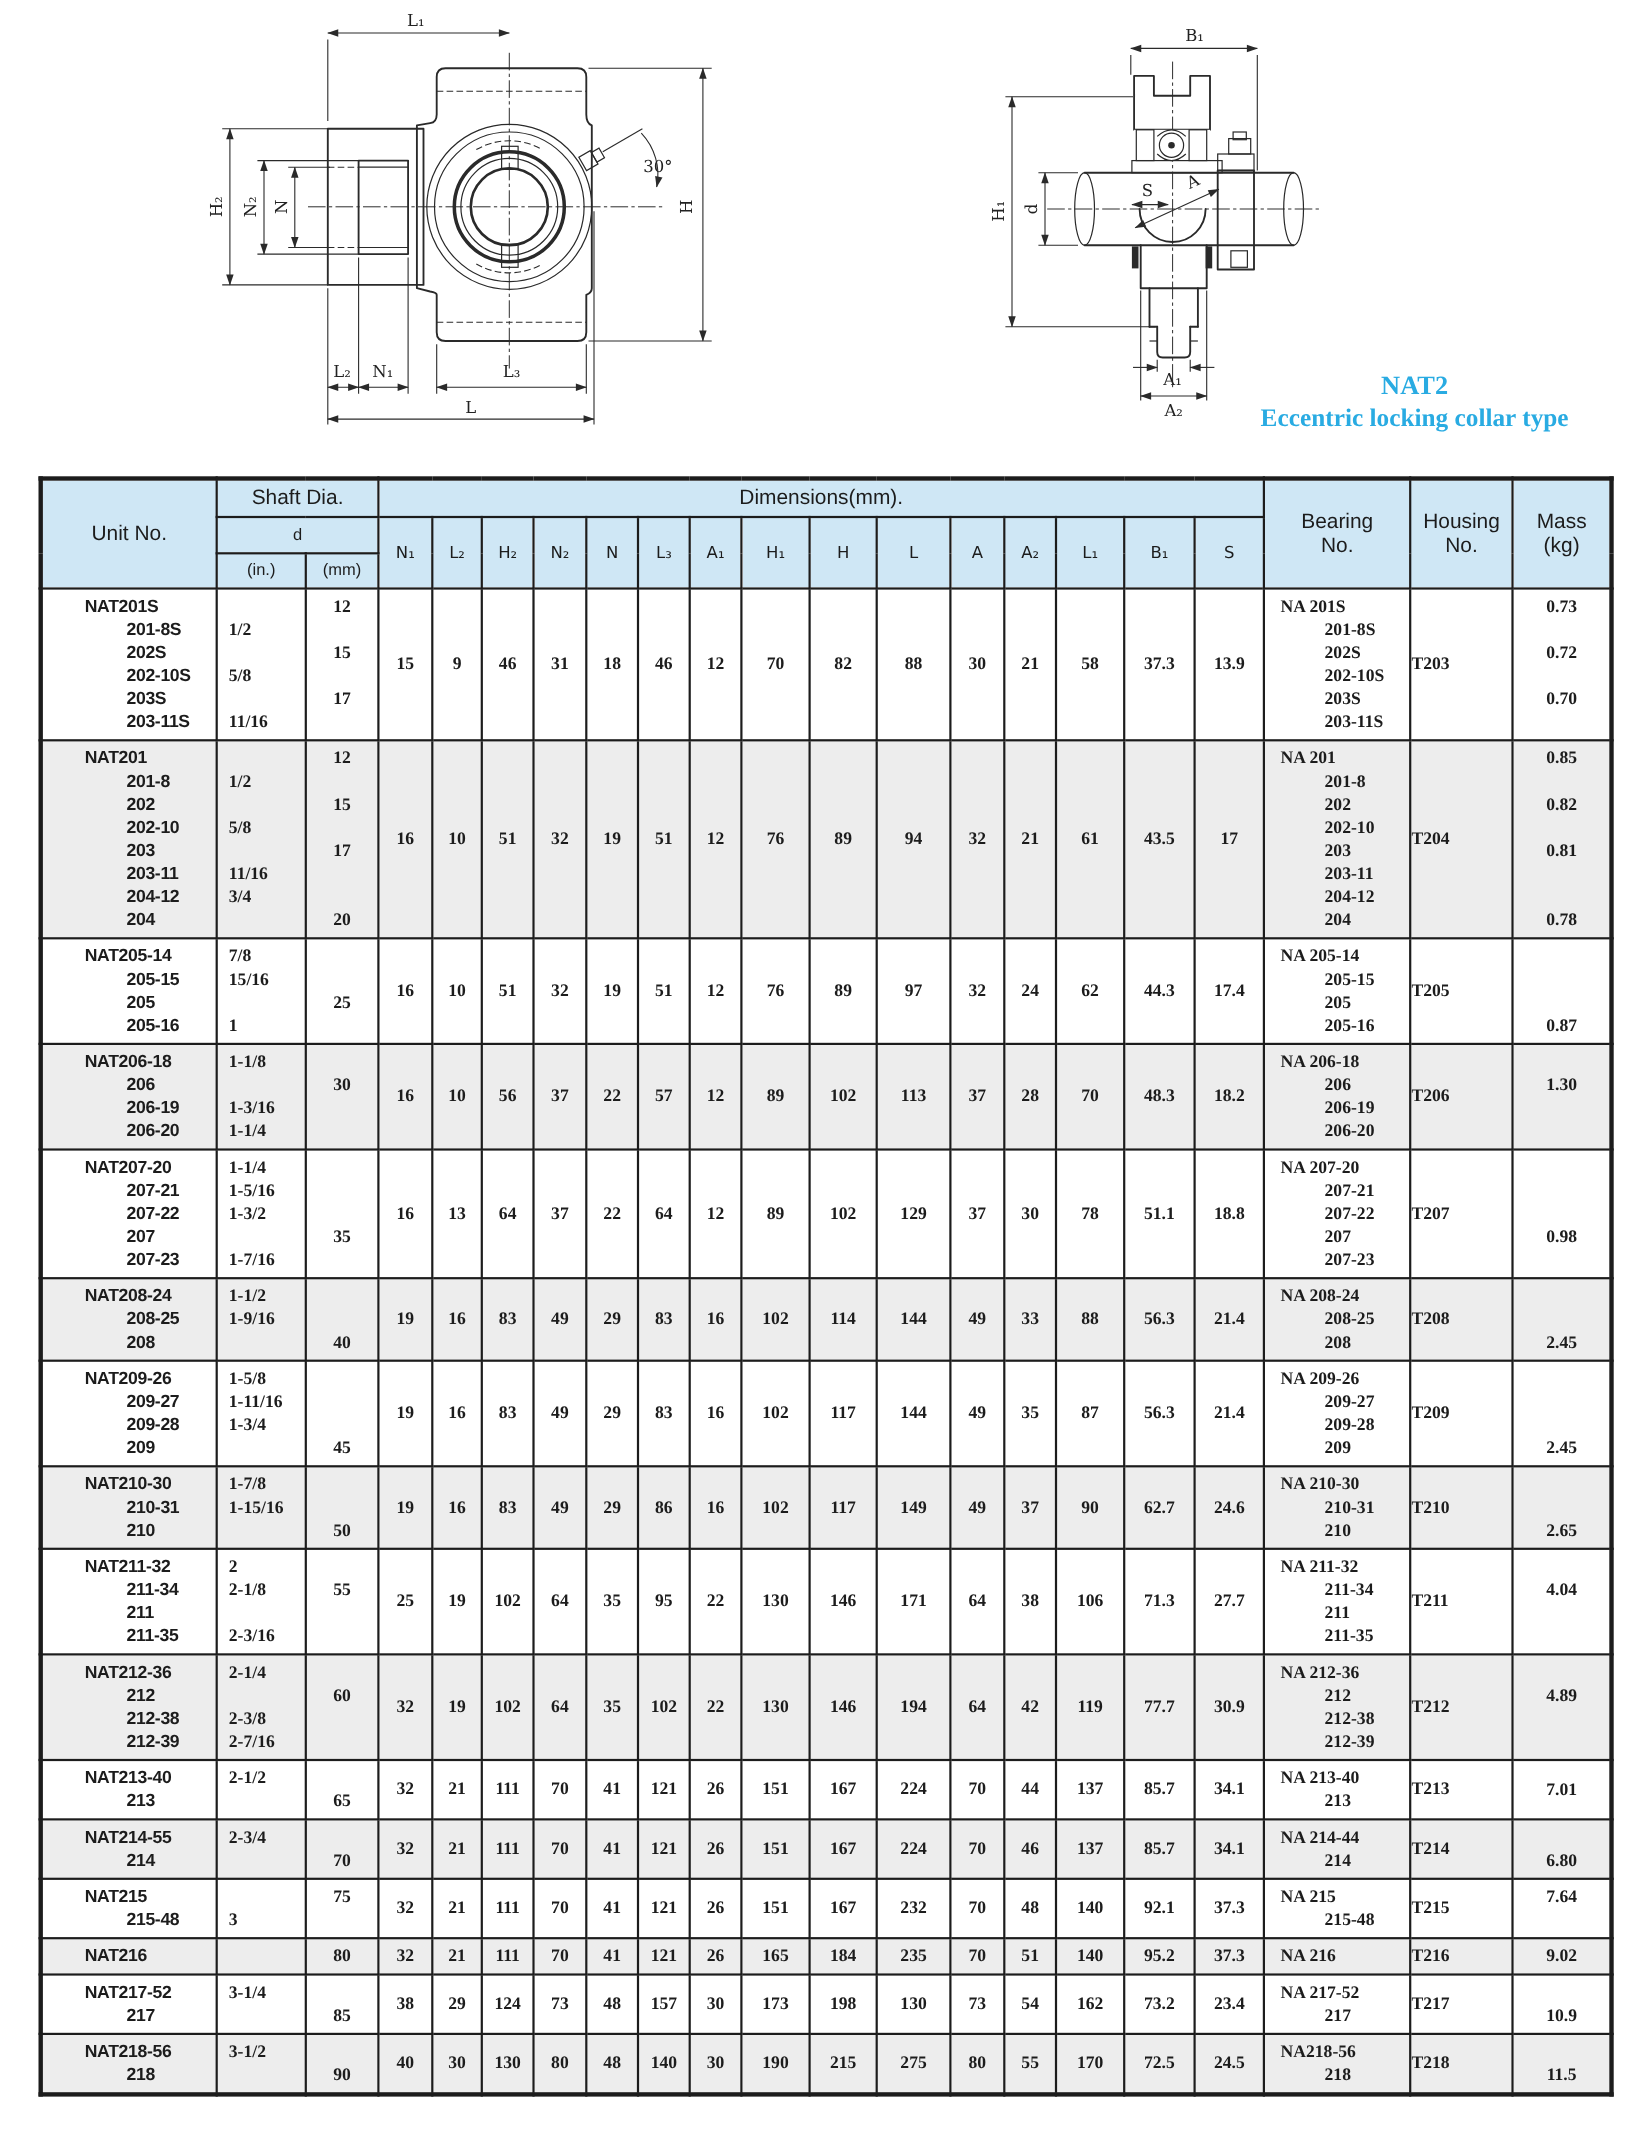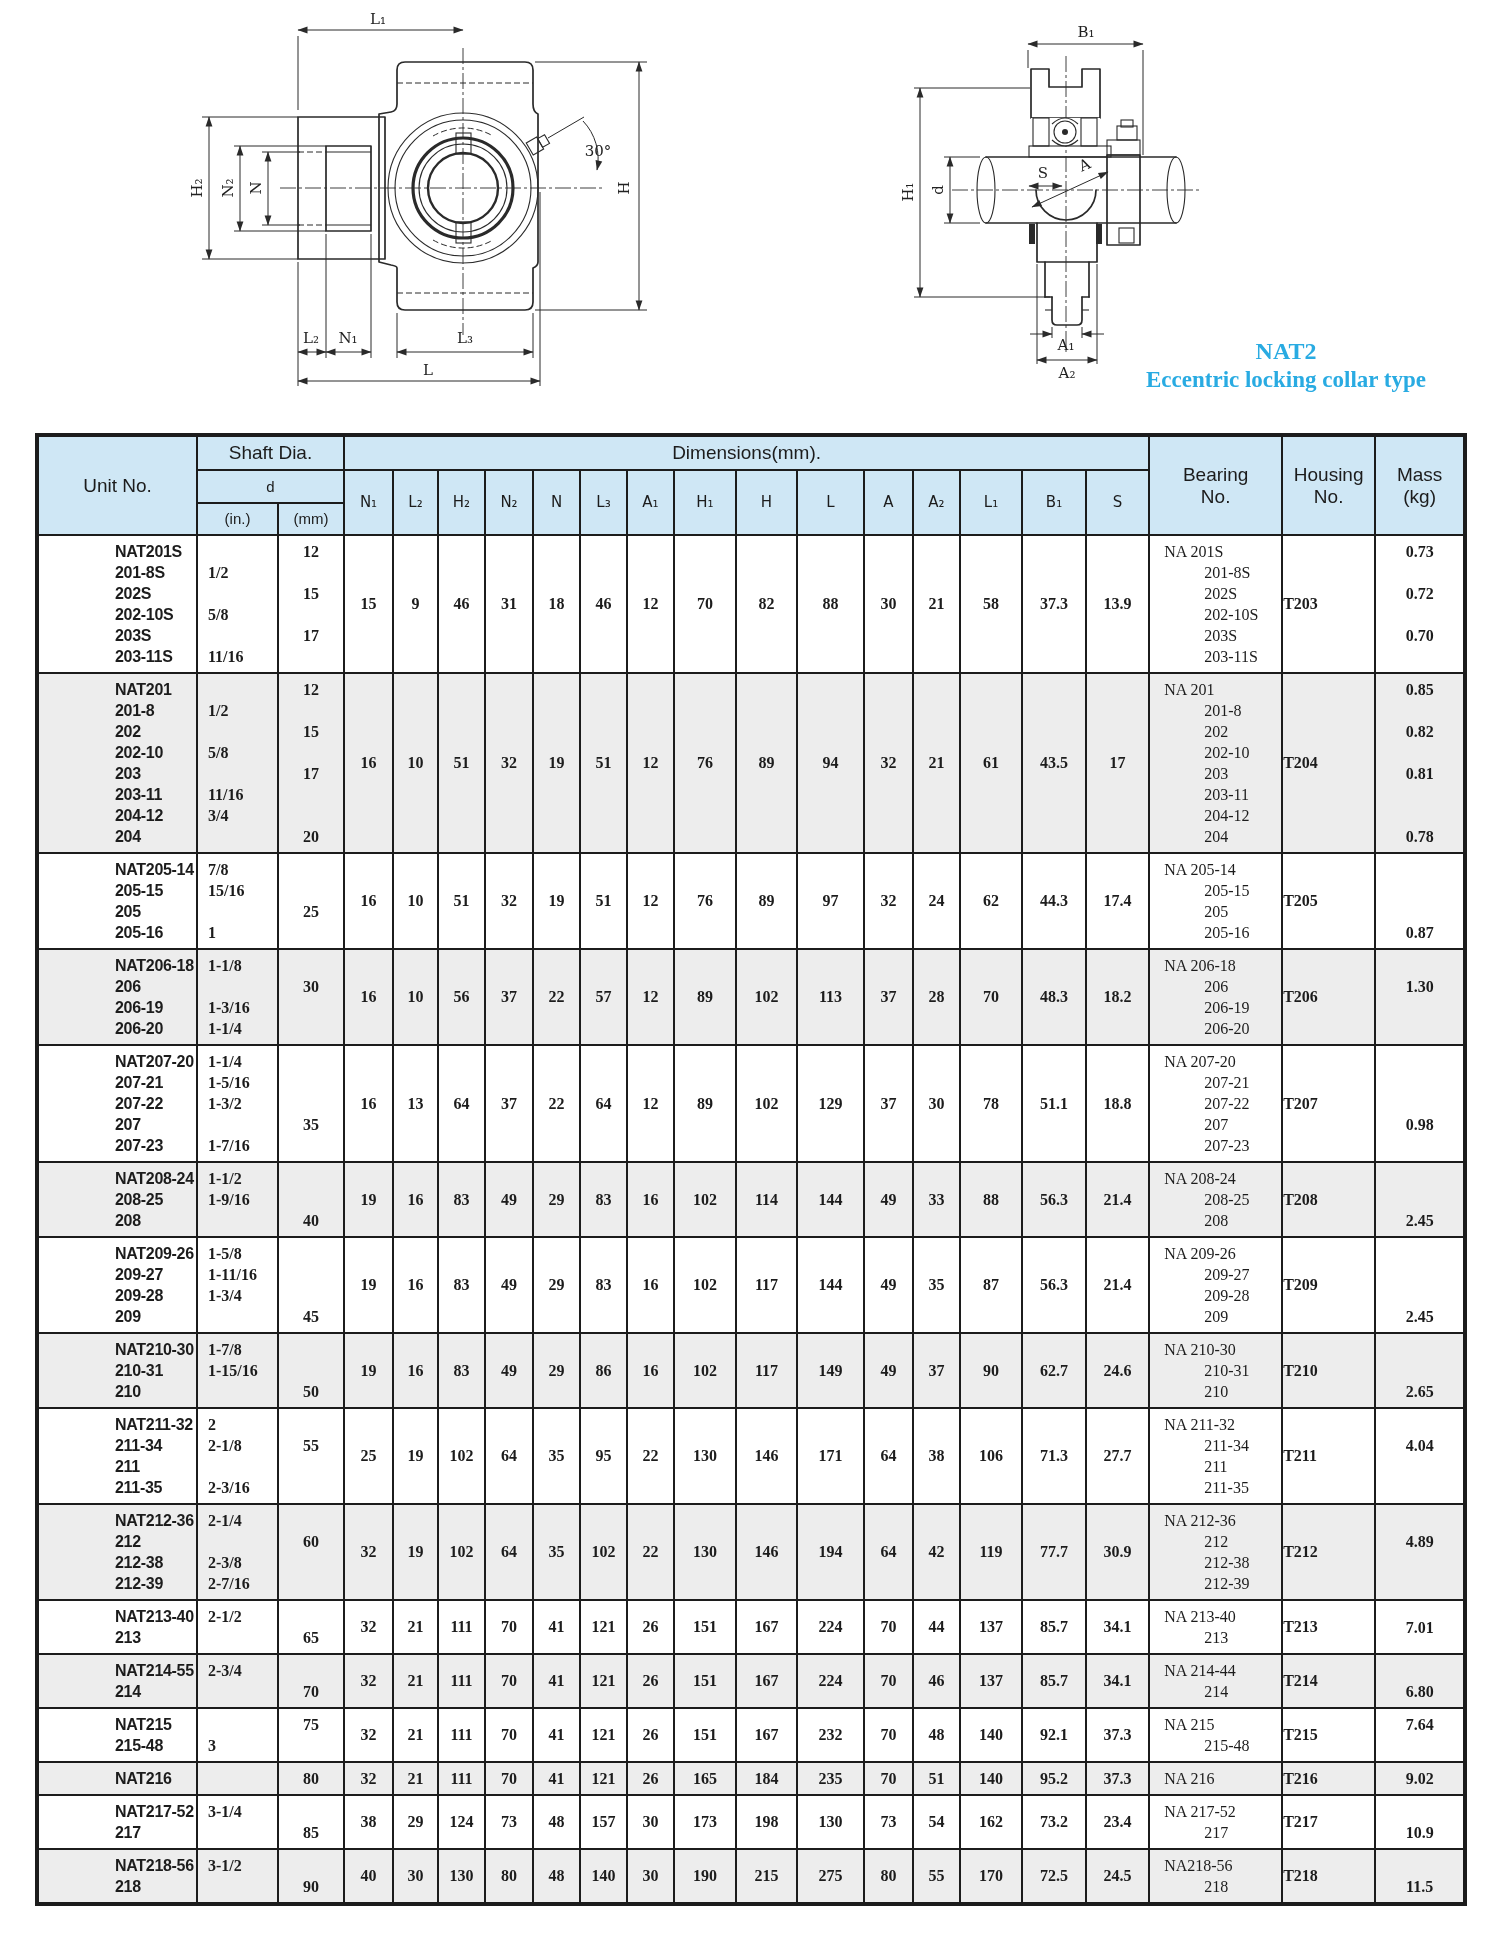--- a/index.html
+++ b/index.html
@@ -17,26 +17,26 @@
   th.small{font-size:15px;}
   th.subs{font-family:"DejaVu Sans",sans-serif;font-size:15px;}
   .hr1{height:35px}.hr2{height:33px}.hr3{height:32px}
   .spec tbody tr{height:32px;}
   .spec tbody td{vertical-align:middle;}
   .shade td{background:#ededed;}
   .lines{display:block;padding:5px 0;}
   .ln{height:21px;line-height:21px;white-space:nowrap;}
   td.unit .ln{font-family:"Liberation Sans",sans-serif;font-weight:bold;font-size:16px;
               letter-spacing:-0.3px;text-align:left;padding-left:76px;}
-  td.unit .ln.first{}
+  td.unit .ln.first{padding-left:38px;}
   td.inch .ln{font-family:"Liberation Serif",serif;font-weight:bold;font-size:16px;
               text-align:left;padding-left:10px;}
   td.mmc .ln{font-family:"Liberation Serif",serif;font-weight:bold;font-size:16px;text-align:center;}
   td.dim{font-family:"Liberation Serif",serif;font-weight:bold;font-size:16px;text-align:center;}
-  td.bearing .ln{font-family:"Liberation Serif",serif;font-weight:normal;font-size:16px;
+  td.bearing .ln{font-family:"Liberation Serif",serif;font-weight:bold;font-size:16px;
                  text-align:left;padding-left:54px;}
   td.bearing .ln.first{padding-left:14px;}
   td.housing{font-family:"Liberation Serif",serif;font-weight:bold;font-size:16px;text-align:left;}
   td.mass .ln{font-family:"Liberation Serif",serif;font-weight:bold;font-size:16px;text-align:center;}
   .oline{stroke:#2a2a2a;stroke-width:1.7;fill:none;stroke-linejoin:round;stroke-linecap:round;}
   .thin{stroke:#2a2a2a;stroke-width:1.1;fill:none;}
   .bold3{stroke:#2a2a2a;stroke-width:3.2;fill:none;}
   .bold2{stroke:#2a2a2a;stroke-width:2.4;fill:none;}
   .diml{stroke:#2a2a2a;stroke-width:1;fill:none;}
   .cl{stroke:#2a2a2a;stroke-width:0.9;fill:none;stroke-dasharray:16 3 3 3;}

